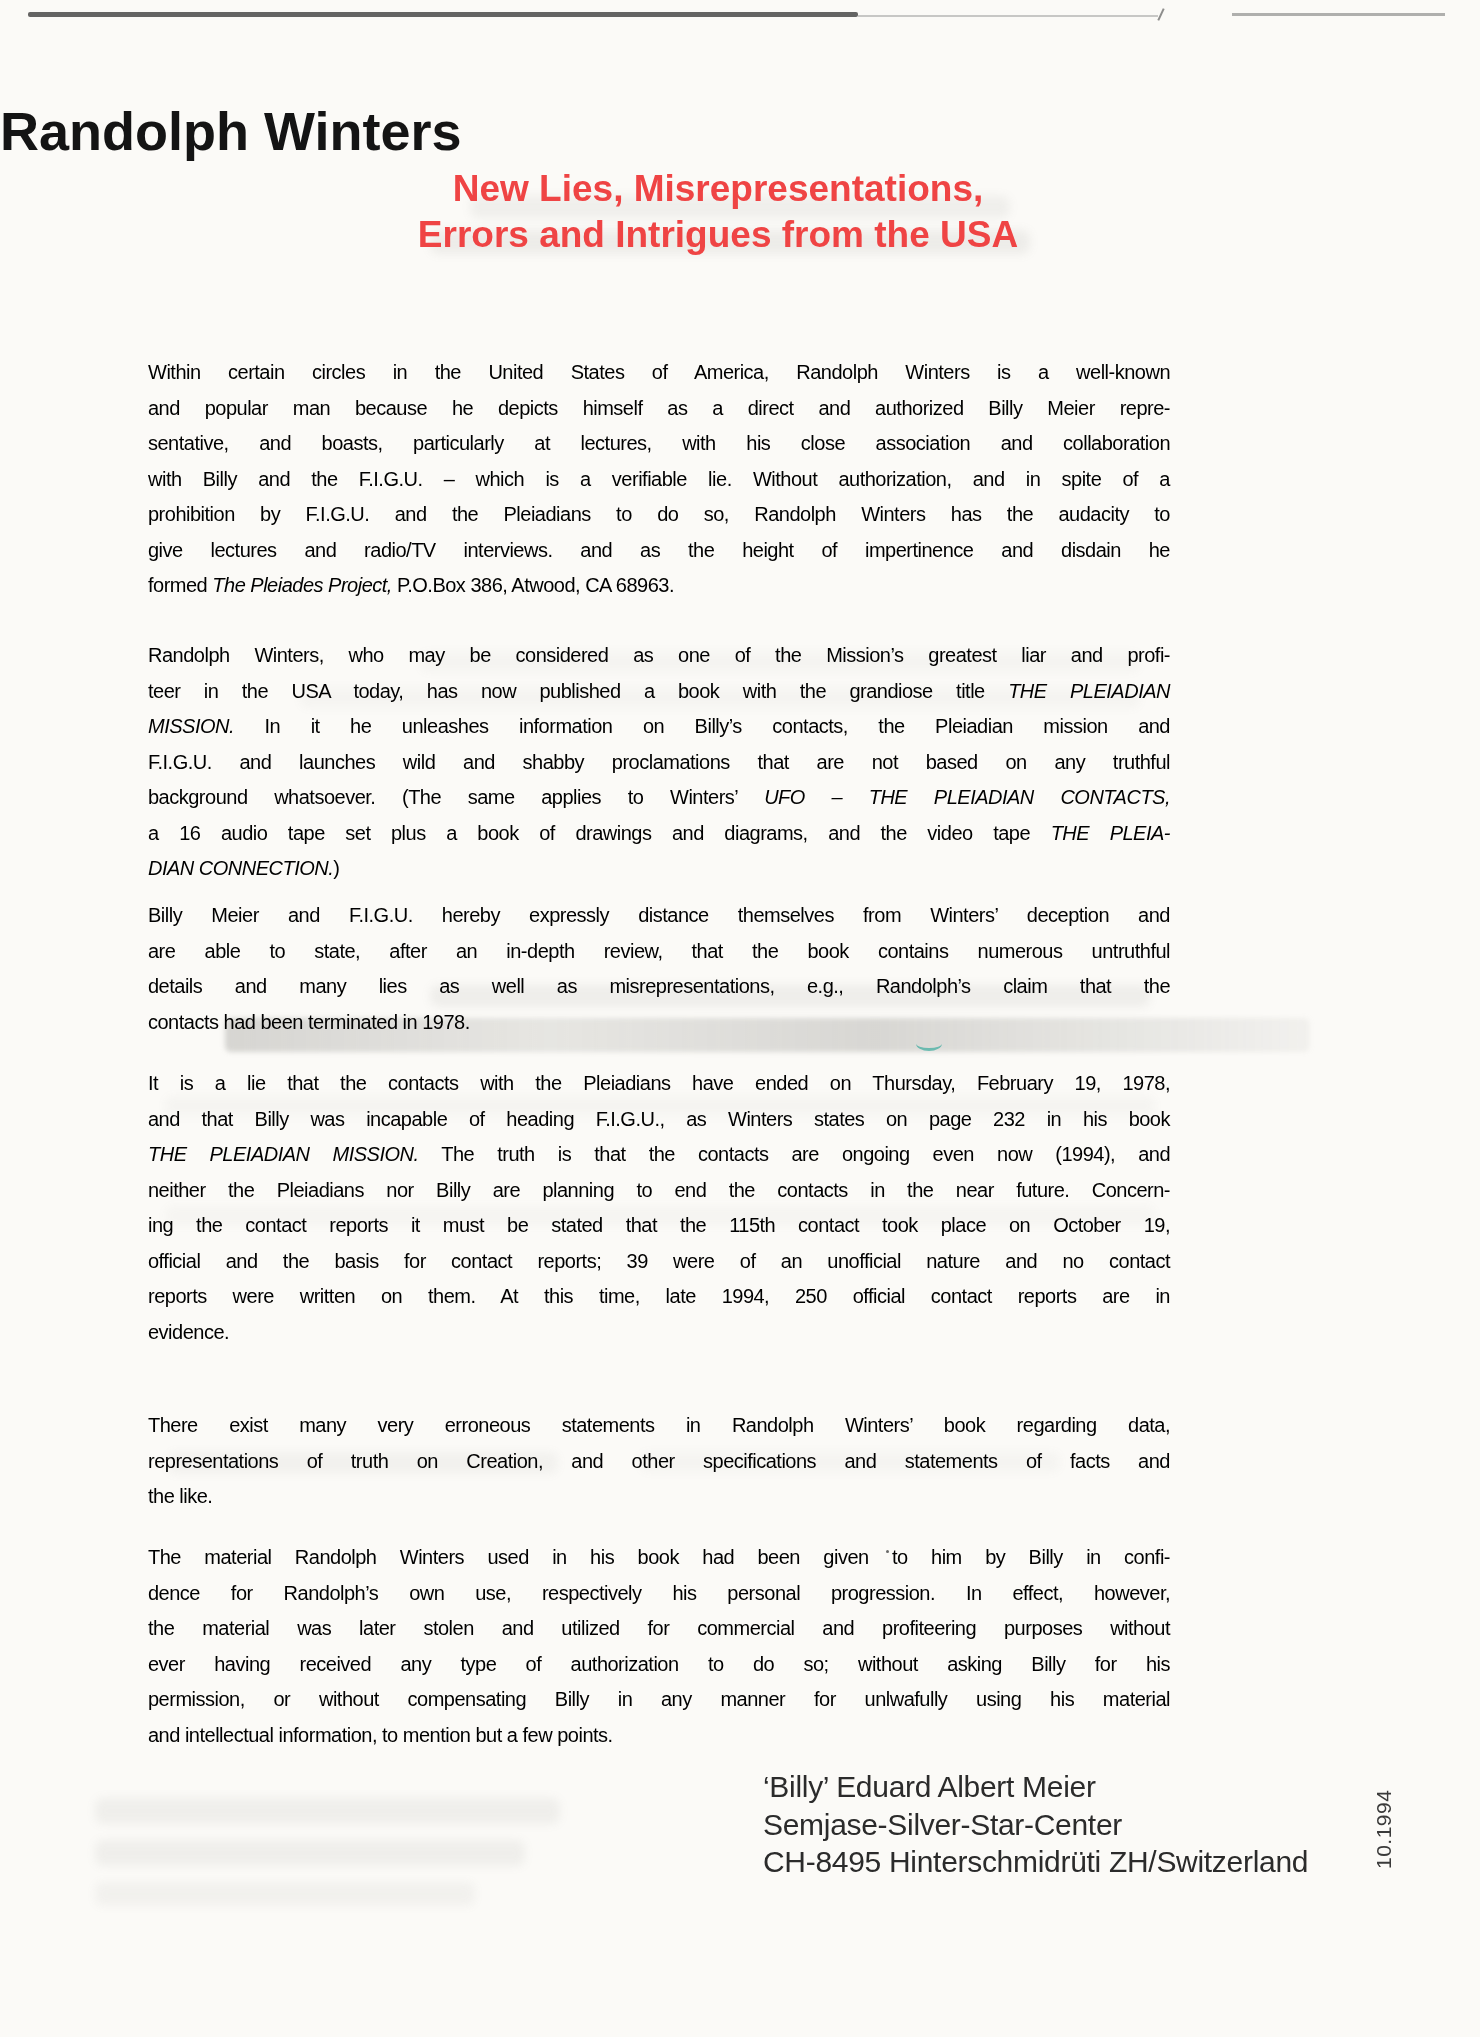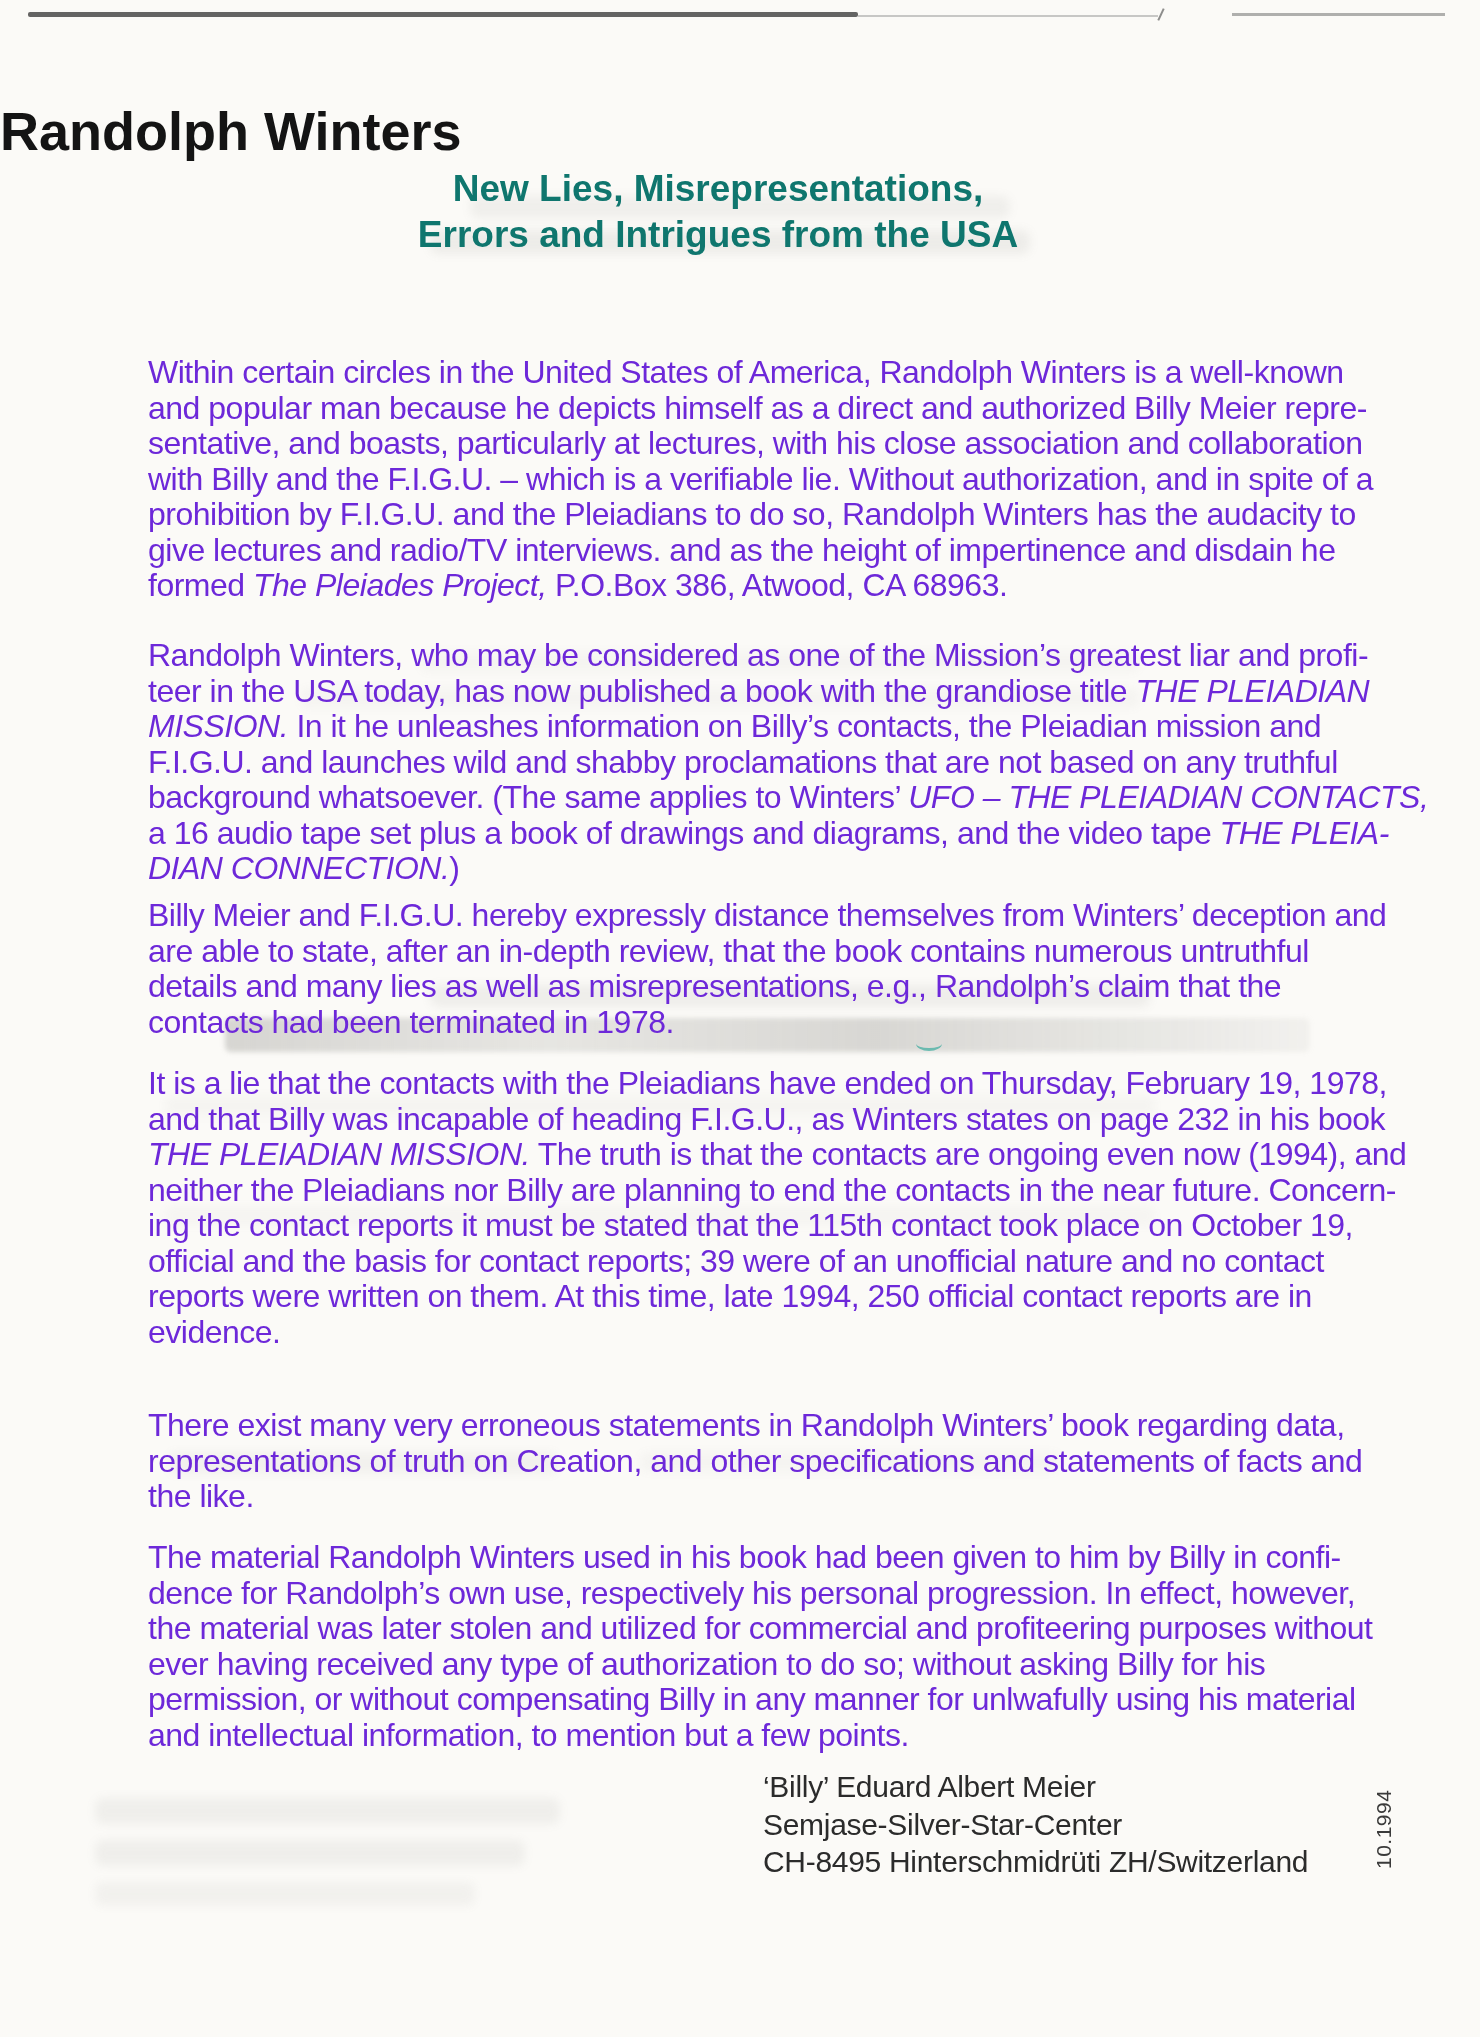--- a/index.html
+++ b/index.html
@@ -8,26 +8,26 @@
     position:relative;width:1480px;height:2037px;background:#fbfaf7;overflow:hidden;
     font-family:"Liberation Sans","DejaVu Sans",sans-serif;color:#2b2b2b;
   }
   
   .doc-title{
     position:absolute;top:102px;left:0;width:1480px;text-align:left;
     font-size:54px;font-weight:bold;line-height:58px;color:#141414;
   }
   .doc-subtitle{
     position:absolute;top:166px;left:0;width:1436px;text-align:center;
-    font-size:37px;font-weight:bold;line-height:46px;color:#0f766e;
+    font-size:37px;font-weight:bold;line-height:46px;color:#ef4444;
   }
   
   .para{position:absolute;left:148px;width:1022px;}
   .tline{
-    font-size:32px;line-height:35.5px;letter-spacing:-0.5px;color:#6d28d9;
+    font-size:20px;line-height:35.5px;letter-spacing:-0.5px;color:#000000;
     white-space:nowrap;text-align:justify;text-align-last:justify;text-justify:inter-word;
   }
   .tline.last{text-align-last:left;}
   .it{font-style:italic;}
   
   .signature{position:absolute;left:763px;top:1768px;font-size:30px;line-height:37.5px;letter-spacing:-0.3px;color:#2b2b2b;}
   
   .side-note{
     position:absolute;left:1372px;top:1869px;transform:rotate(-90deg);transform-origin:left top;
     font-size:21px;letter-spacing:0.5px;color:#3a3a3a;white-space:nowrap;

